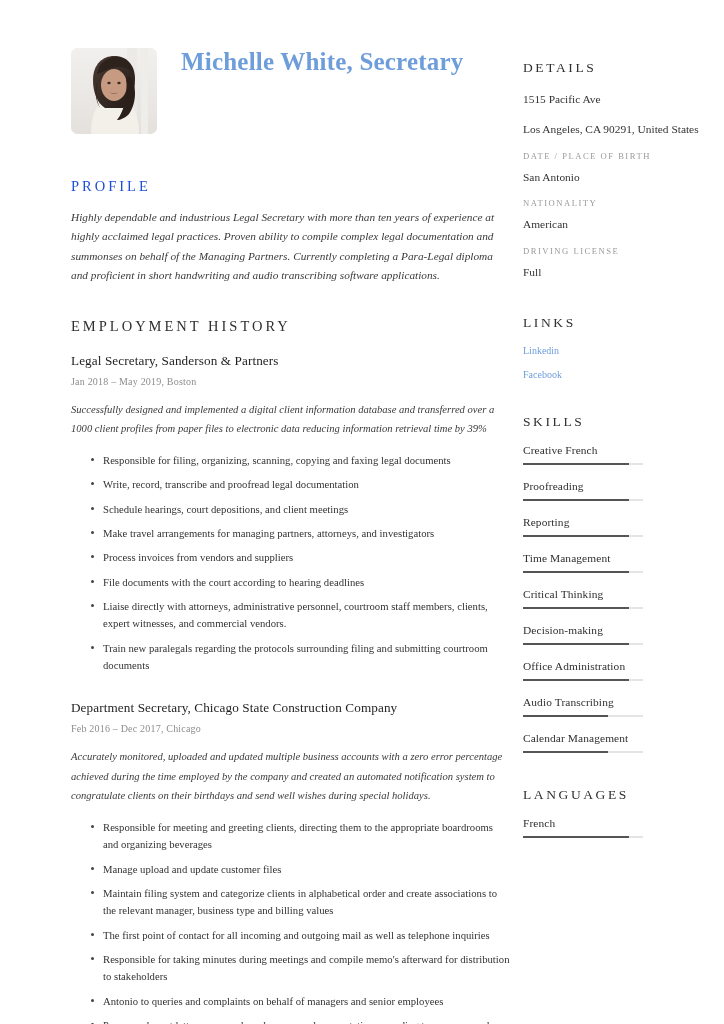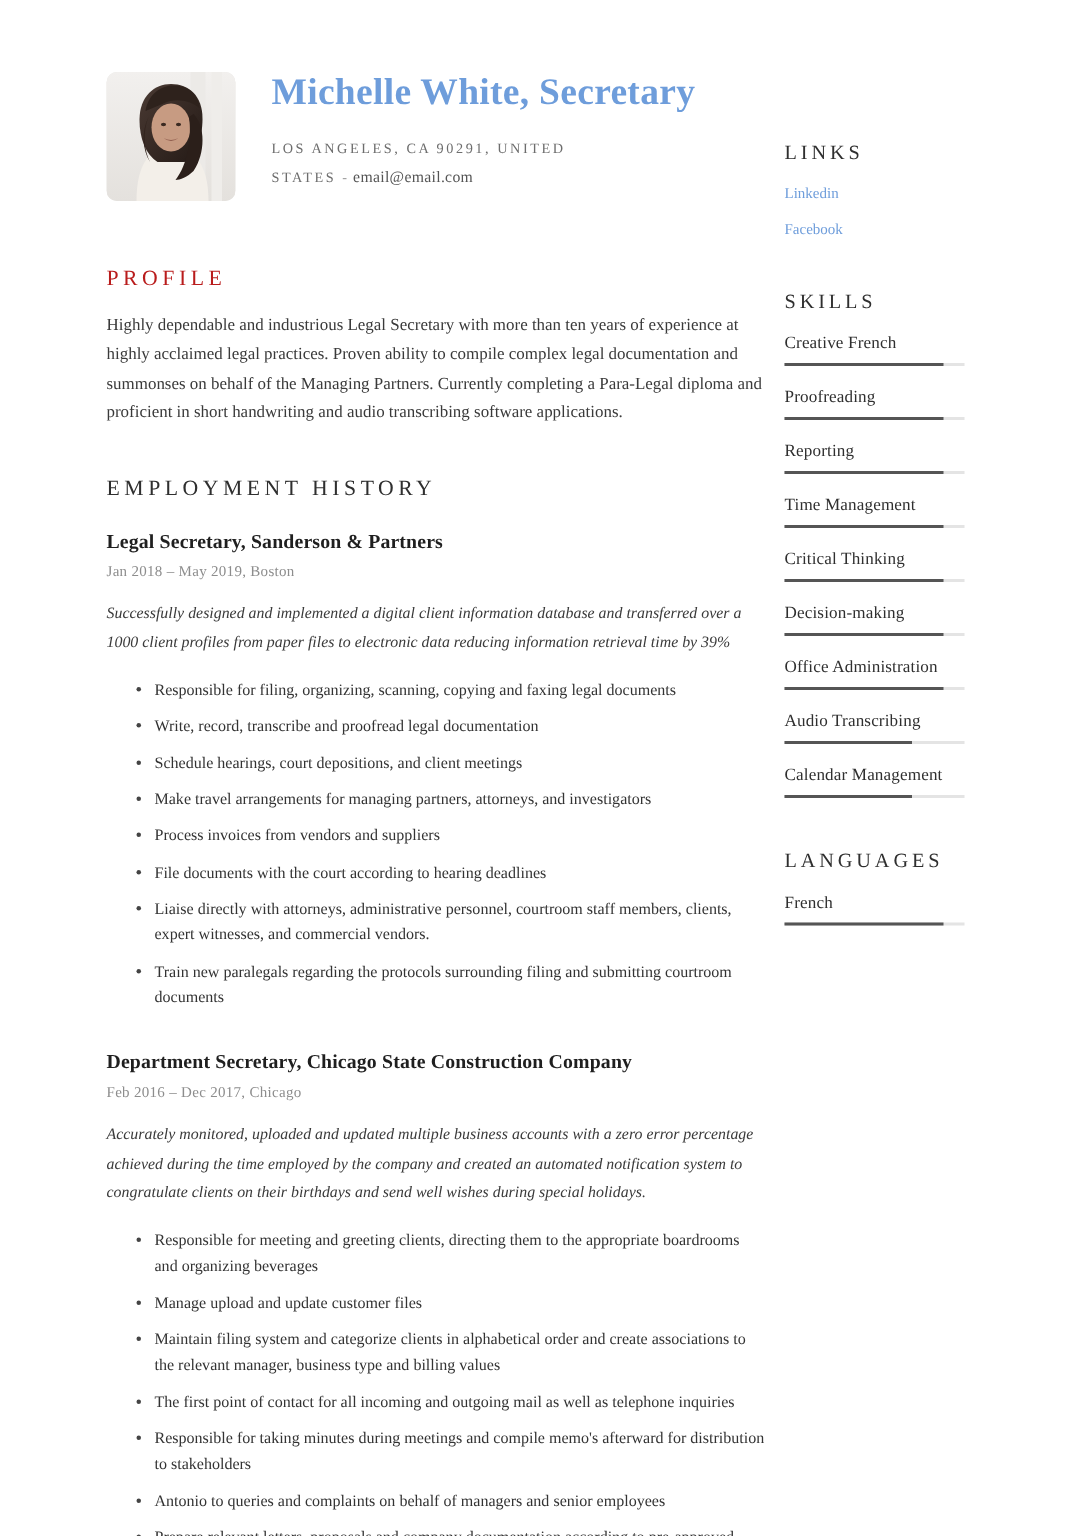--- a/index.html
+++ b/index.html
@@ -86,44 +86,45 @@
   .contact .sep {
     letter-spacing: 0;
     padding: 0 4px;
     color: #9a9a9a;
   }
 
   
   .section-title {
     font-size: 14.5px;
     letter-spacing: 3px;
-    color: #b91c1c;
+    color: #1d4ed8;
     text-transform: uppercase;
     margin: 0 0 13px 0;
     font-weight: normal;
   }
   .profile-text {
+    font-style: italic;
     font-size: 11.3px;
     line-height: 1.72;
     color: #3a3a3a;
     margin: 0 0 32px 0;
     text-align: left;
   }
   .emp-title {
     font-size: 14.5px;
     letter-spacing: 3px;
     color: #2f2f2f;
     text-transform: uppercase;
     margin: 0 0 18px 0;
     font-weight: normal;
   }
   .job { margin-bottom: 26px; }
   .job-heading {
     font-size: 13.2px;
-    font-weight: bold;
+    font-weight: normal;
     color: #1f1f1f;
     margin: 0 0 7px 0;
     letter-spacing: 0.1px;
   }
   .job-meta {
     font-size: 10px;
     color: #8d8d8d;
     margin: 0 0 13px 0;
     letter-spacing: 0.2px;
   }
@@ -241,23 +242,20 @@
             <path d="M26 26 C28 14 37 9 45 9 C55 9 61 15 62 24 C56 19 46 17 38 21 C33 23 29 25 26 26 Z" fill="#2e221c"></path>
             <path d="M58 28 C66 36 66 54 58 66 C54 70 49 72 46 72 C54 62 57 44 55 30 Z" fill="#2b1f1a"></path>
             <path d="M28 30 C24 40 25 52 29 60 C24 52 23 40 28 30 Z" fill="#32241e"></path>
             <ellipse cx="38" cy="35" rx="1.7" ry="1.2" fill="#3b2a22"></ellipse>
             <ellipse cx="48" cy="35" rx="1.7" ry="1.2" fill="#3b2a22"></ellipse>
             <path d="M38 44 Q43 48 48 44 Q43 46.5 38 44 Z" fill="#8e5b4c"></path>
           </svg>
         </div>
         <div class="header-text">
           <h1 class="name">Michelle White, Secretary</h1>
-          <div class="contact">
-            <span>LOS ANGELES, CA 90291, UNITED STATES</span><span class="sep">-</span><span class="email">email@email.com</span>
-          </div>
         </div>
       </div>
 
       <h2 class="section-title">PROFILE</h2>
       <p class="profile-text">Highly dependable and industrious Legal Secretary with more than ten years of experience at highly acclaimed legal practices. Proven ability to compile complex legal documentation and summonses on behalf of the Managing Partners. Currently completing a Para-Legal diploma and proficient in short handwriting and audio transcribing software applications.</p>
 
       <h2 class="emp-title">EMPLOYMENT HISTORY</h2>
 
       <div class="job">
         <h3 class="job-heading">Legal Secretary, Sanderson &amp; Partners</h3>
@@ -288,20 +286,31 @@
           <li>Antonio to queries and complaints on behalf of managers and senior employees</li>
           <li>Prepare relevant letters, proposals and company documentation according to pre-approved templates</li>
 
         </ul>
       </div>
 
     </div>
 
     <div class="side-col">
 
+      <div class="side-block">
+        <h2 class="side-title">DETAILS</h2>
+        <div class="side-value">1515 Pacific Ave</div>
+        <div class="side-value">Los Angeles, CA 90291, United States</div>
+        <div class="side-label">DATE / PLACE OF BIRTH</div>
+        <div class="side-value">San Antonio</div>
+        <div class="side-label">NATIONALITY</div>
+        <div class="side-value">American</div>
+        <div class="side-label">DRIVING LICENSE</div>
+        <div class="side-value">Full</div>
+      </div>
 
       <div class="side-block gap-top">
         <h2 class="side-title">LINKS</h2>
         <a class="side-link" href="#">Linkedin</a>
         <a class="side-link" href="#">Facebook</a>
       </div>
 
       <div class="side-block gap-top">
         <h2 class="side-title">SKILLS</h2>
 

